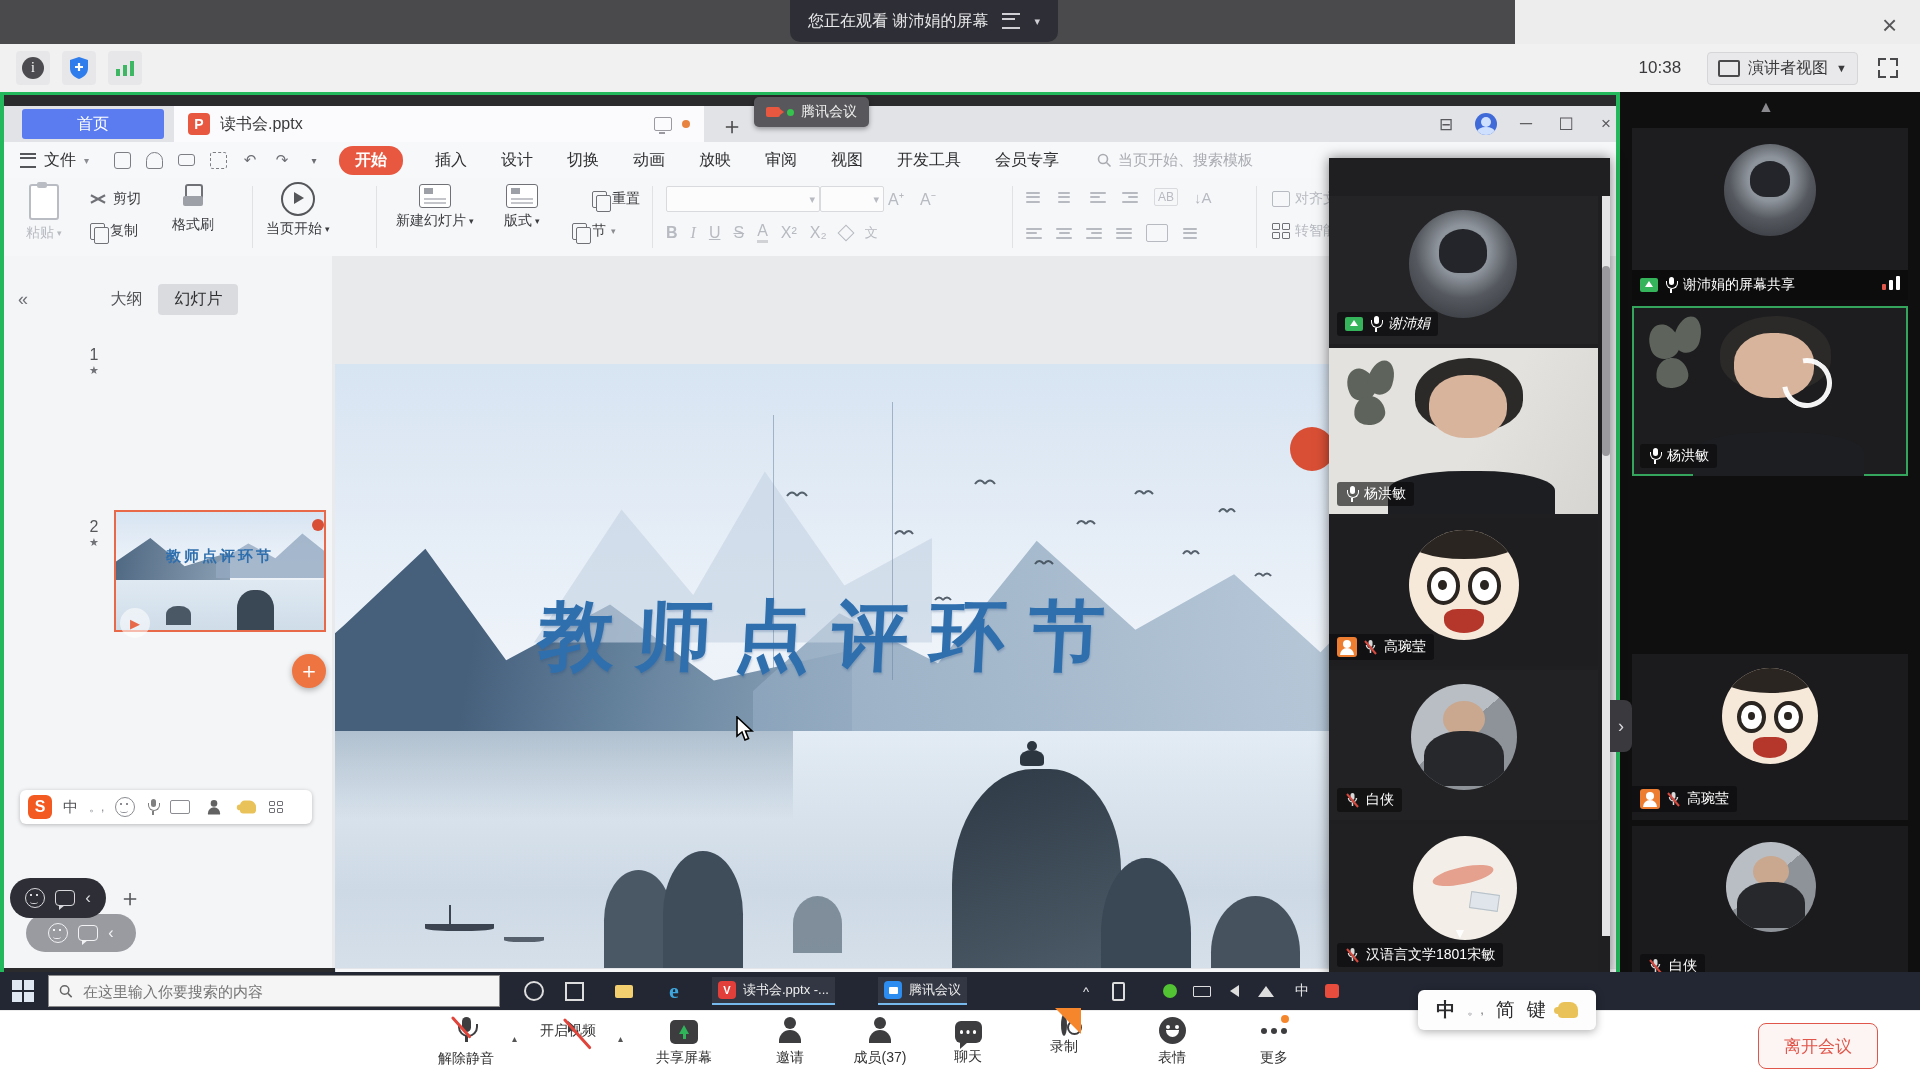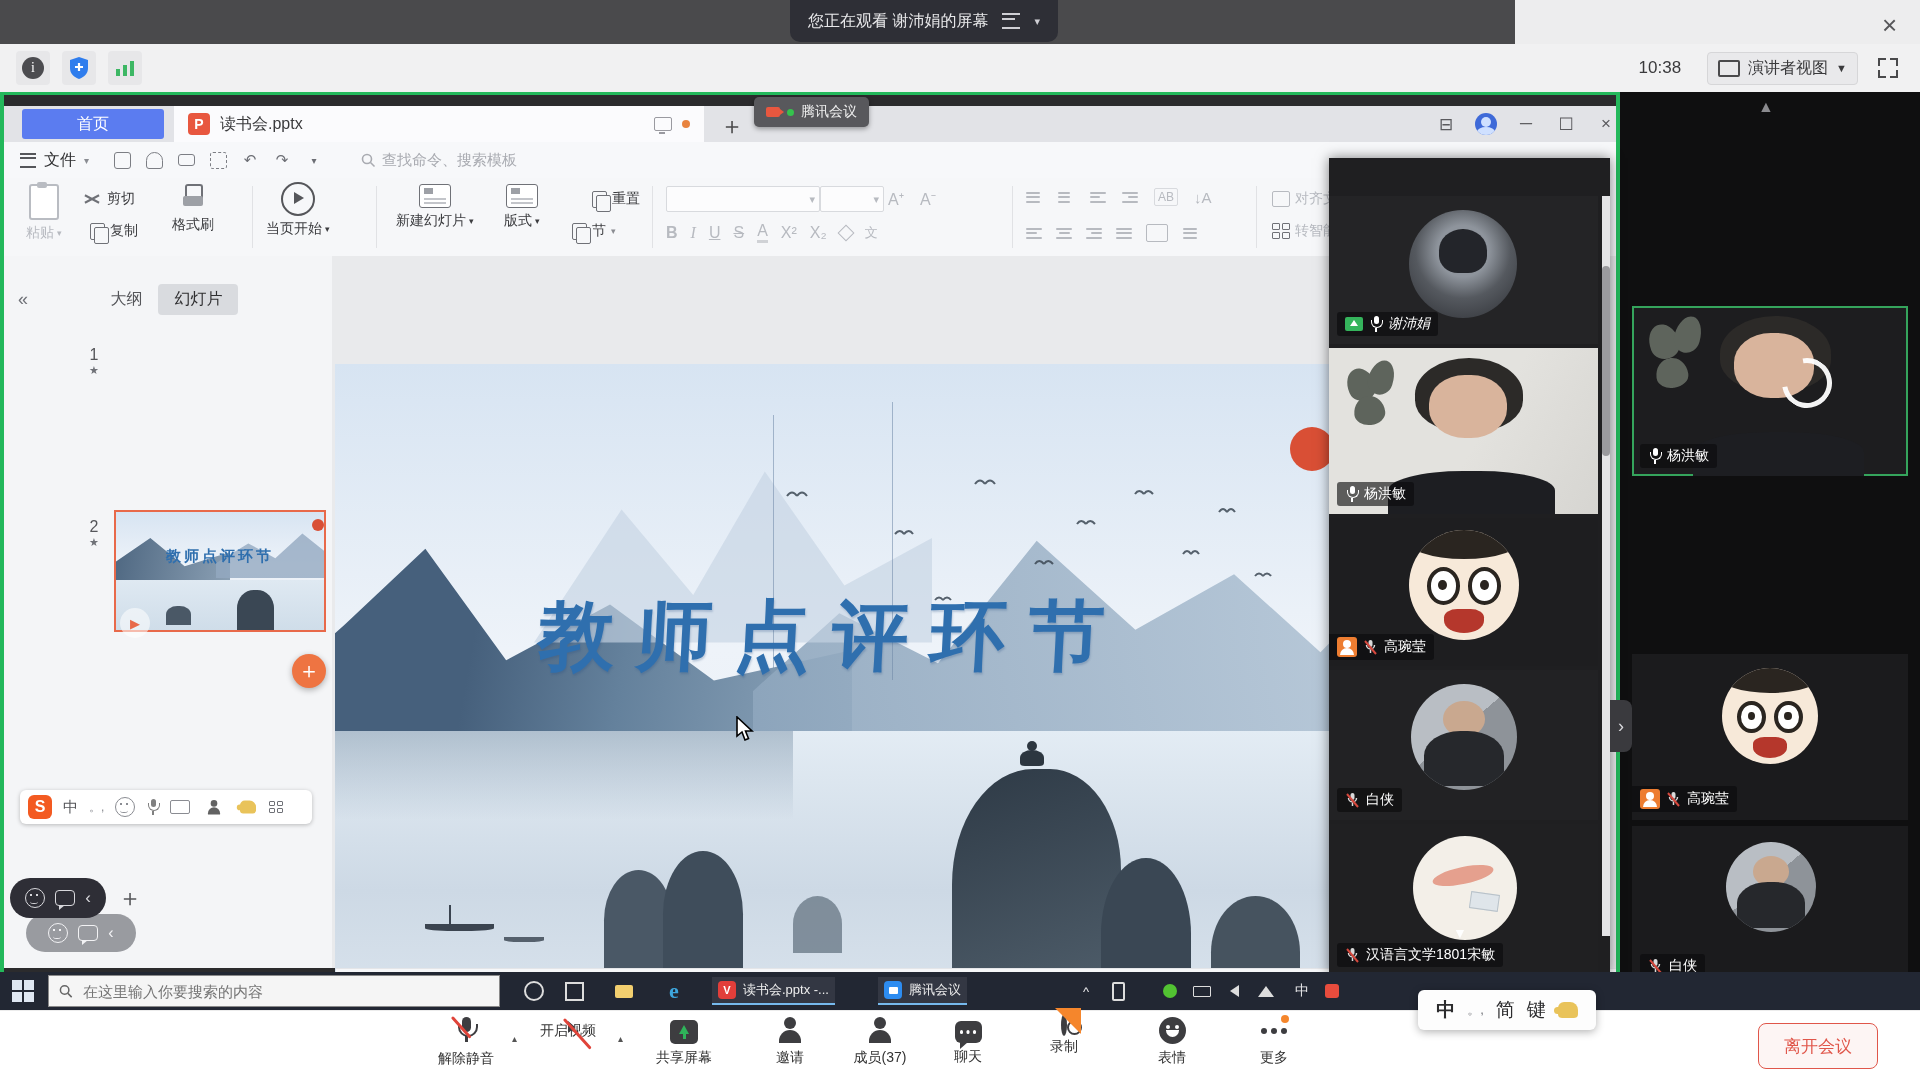--- a/index.html
+++ b/index.html
@@ -329,38 +329,50 @@
         <span class="qicon">
             <span class="qbox" style="height:10px;"></span>
           </span>
         <span class="qicon">
             <span class="qbox" style="border-style:dashed;"></span>
           </span>
         <span class="qicon">↶</span>
         <span class="qicon">↷</span>
         <span class="qicon" style="font-size:10px;">▾</span>
       </div>
+      <div class="flex" style="margin-left:14px;gap:30px;">
+        <span class="rtab active">开始</span>
+        <span class="rtab">插入</span>
+        <span class="rtab">设计</span>
+        <span class="rtab">切换</span>
+        <span class="rtab">动画</span>
+        <span class="rtab">放映</span>
+        <span class="rtab">审阅</span>
+        <span class="rtab">视图</span>
+        <span class="rtab">开发工具</span>
+        <span class="rtab">会员专享</span>
+      </div>
       <div class="flex searchbox" style="margin-left:36px;">
         <svg width="15" height="15" viewBox="0 0 15 15">
             <circle cx="6" cy="6" r="4.5" fill="none" stroke="#a9abb1" stroke-width="1.6"></circle>
             <line x1="9.5" y1="9.5" x2="13.5" y2="13.5" stroke="#a9abb1" stroke-width="1.6"></line>
           </svg>
-        <span>查找命令、搜索模板</span>
+        <span>当页开始、搜索模板</span>
       </div>
     </div>
 
     <div class="abs ribbon">
       <div class="rb-big dis" style="left:22px;top:6px;">
         <span class="paste-ico"></span>
         <span class="flex" style="gap:3px;">
             <span>粘贴</span>
             <span style="font-size:9px;">▾</span>
           </span>
       </div>
-      <div class="rb-sm" style="left:80px;top:12px;">
+      <div class="rb-sm" style="left:86px;top:12px;">
         <span class="scis"></span>
           <span>剪切</span>
       </div>
       <div class="rb-sm" style="left:86px;top:44px;">
         <span class="copy-ico"></span>
           <span>复制</span>
       </div>
       <div class="rb-big" style="left:168px;top:6px;">
         <span class="brush-ico"></span>
         <span>格式刷</span>
@@ -737,20 +749,37 @@
     <div class="mutebar-scroll">
         <span class="mutebar-thumb"></span>
       </div>
   </div>
   <div class="phandle">
       <span>›</span>
     </div>
 
   <div class="abs rsb">
     <div class="abs" style="left:138px;top:6px;color:#8a8a8e;font-size:16px;">▲</div>
+    <div class="rtile" style="top:36px;height:172px;">
+      <span class="av dark" style="left:92px;top:16px;width:92px;height:92px;"></span>
+      <div class="plabel" style="left:0;right:0;bottom:0;border-radius:0;background:rgba(5,5,6,.72);padding:6px 8px;">
+        <span class="sm-share"></span>
+        <span class="sm-mic">
+            <span class="b"></span>
+            <span class="a"></span>
+            <span class="s"></span>
+          </span>
+        <span>谢沛娟的屏幕共享</span>
+      </div>
+      <span class="sigbars">
+        <i style="height:6px;background:#e0564a;"></i>
+          <i style="height:10px;"></i>
+          <i style="height:14px;"></i>
+      </span>
+    </div>
     <div class="rtile active video-yang" style="top:214px;height:170px;">
       <span class="plant">
           <i style="left:8%;top:8%;width:42%;height:36%;transform:rotate(-22deg);"></i>
           <i style="left:44%;top:0;width:36%;height:38%;transform:rotate(16deg);"></i>
           <i style="left:18%;top:42%;width:44%;height:30%;transform:rotate(-8deg);"></i>
         </span>
       <span class="vy-hair"></span>
         <span class="vy-face"></span>
         <span class="vy-body"></span>
       <span class="spin" style="left:150px;top:52px;"></span>

